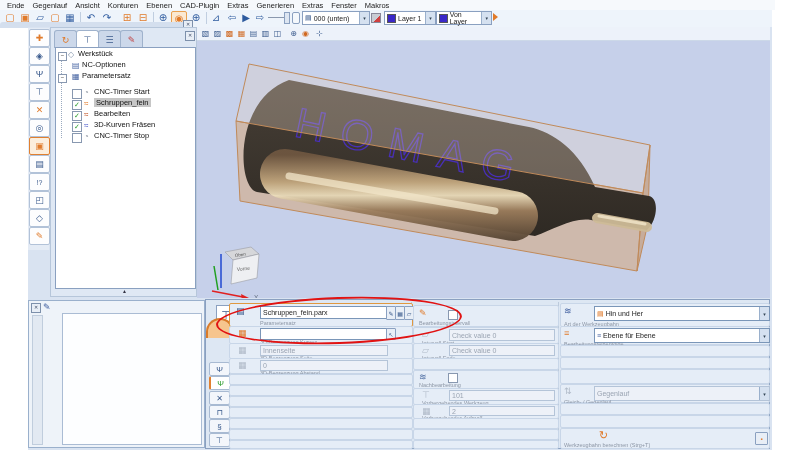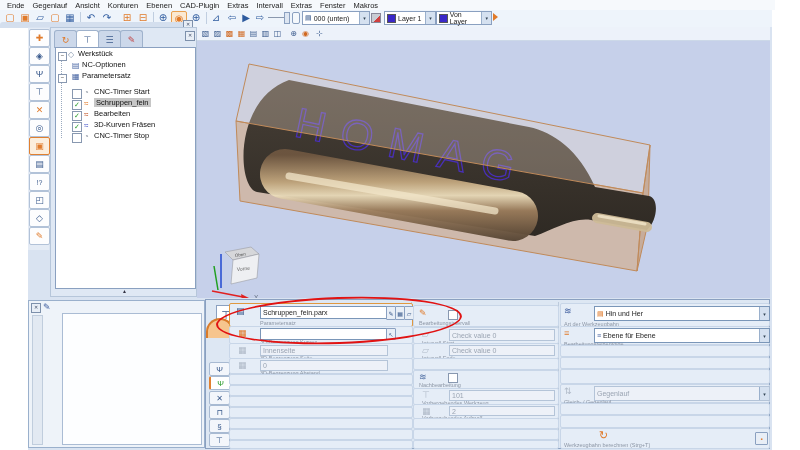--- a/index.html
+++ b/index.html
@@ -90,21 +90,21 @@
 <div class="app">
 
   <div class="abs menubar">
     <span class="menu-item">Ende</span>
     <span class="menu-item">Gegenlauf</span>
     <span class="menu-item">Ansicht</span>
     <span class="menu-item">Konturen</span>
     <span class="menu-item">Ebenen</span>
     <span class="menu-item">CAD-Plugin</span>
     <span class="menu-item">Extras</span>
-    <span class="menu-item">Intervall</span>
+    <span class="menu-item">Generieren</span>
     <span class="menu-item">Extras</span>
     <span class="menu-item">Fenster</span>
     <span class="menu-item">Makros</span>
   </div>
 
   <div class="abs toolbar"></div>
   <div class="abs tbtn or" style="left:3px;top:11px">▢</div>
   <div class="abs tbtn or" style="left:18px;top:11px">▣</div>
   <div class="abs tbtn" style="left:33px;top:11px">▱</div>
   <div class="abs tbtn or" style="left:48px;top:11px">▢</div>

